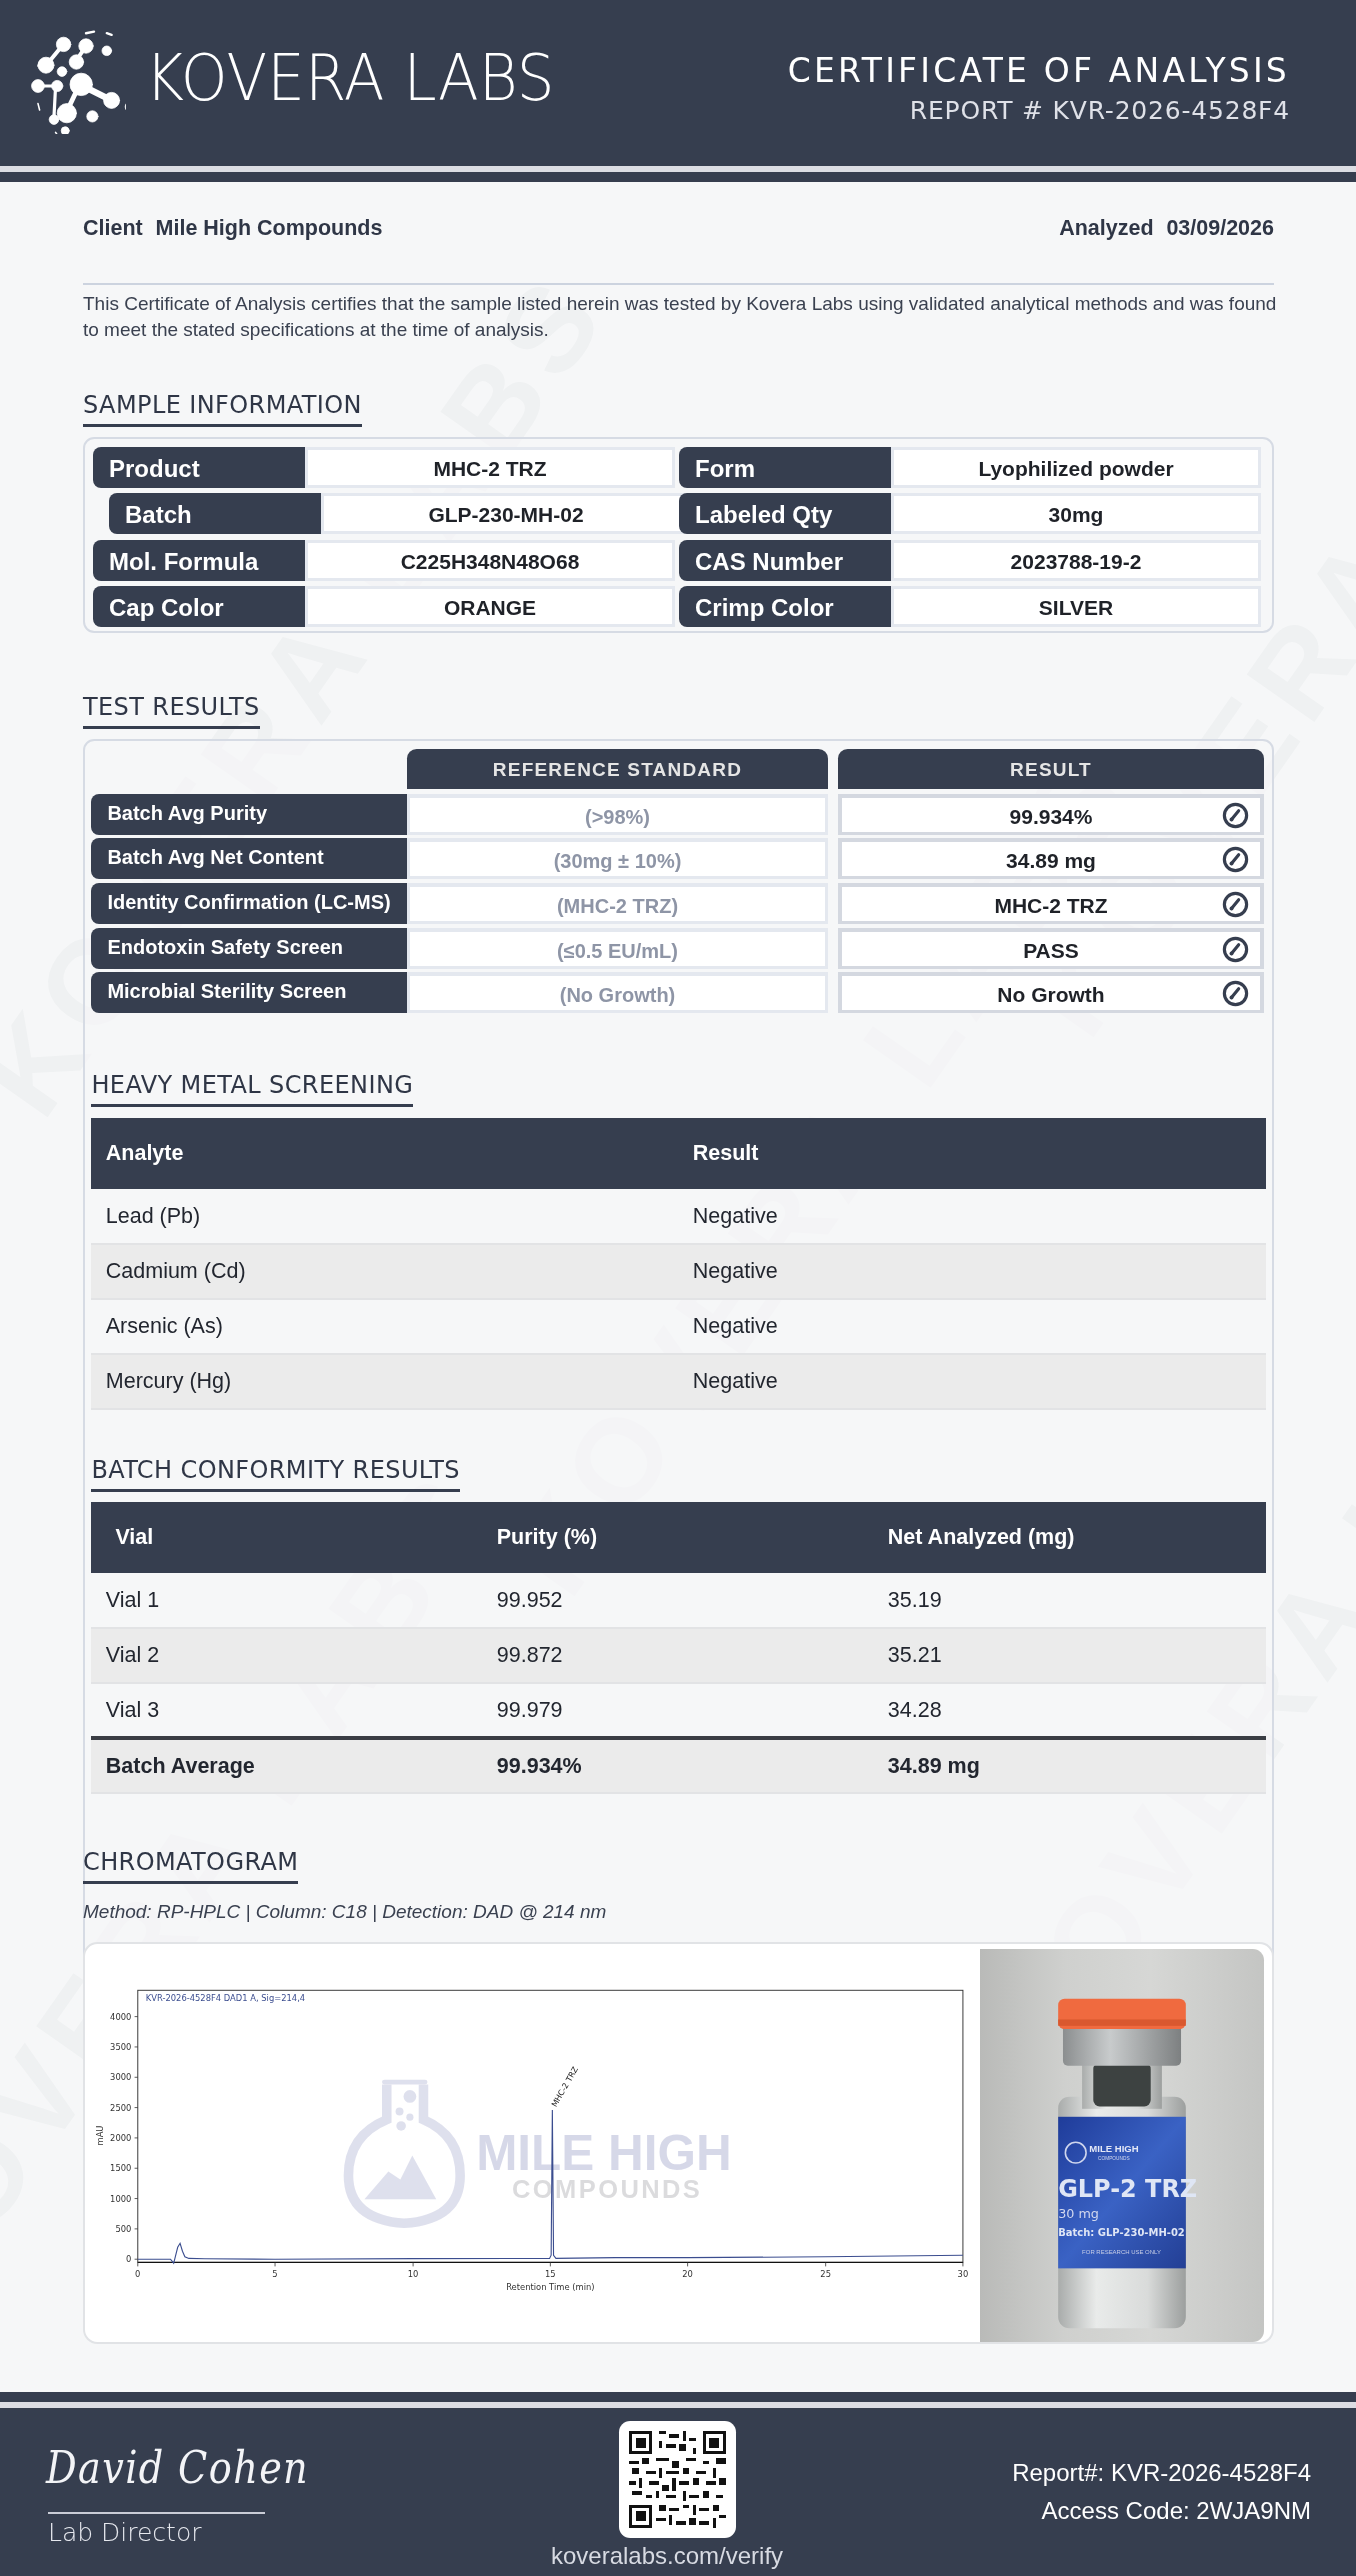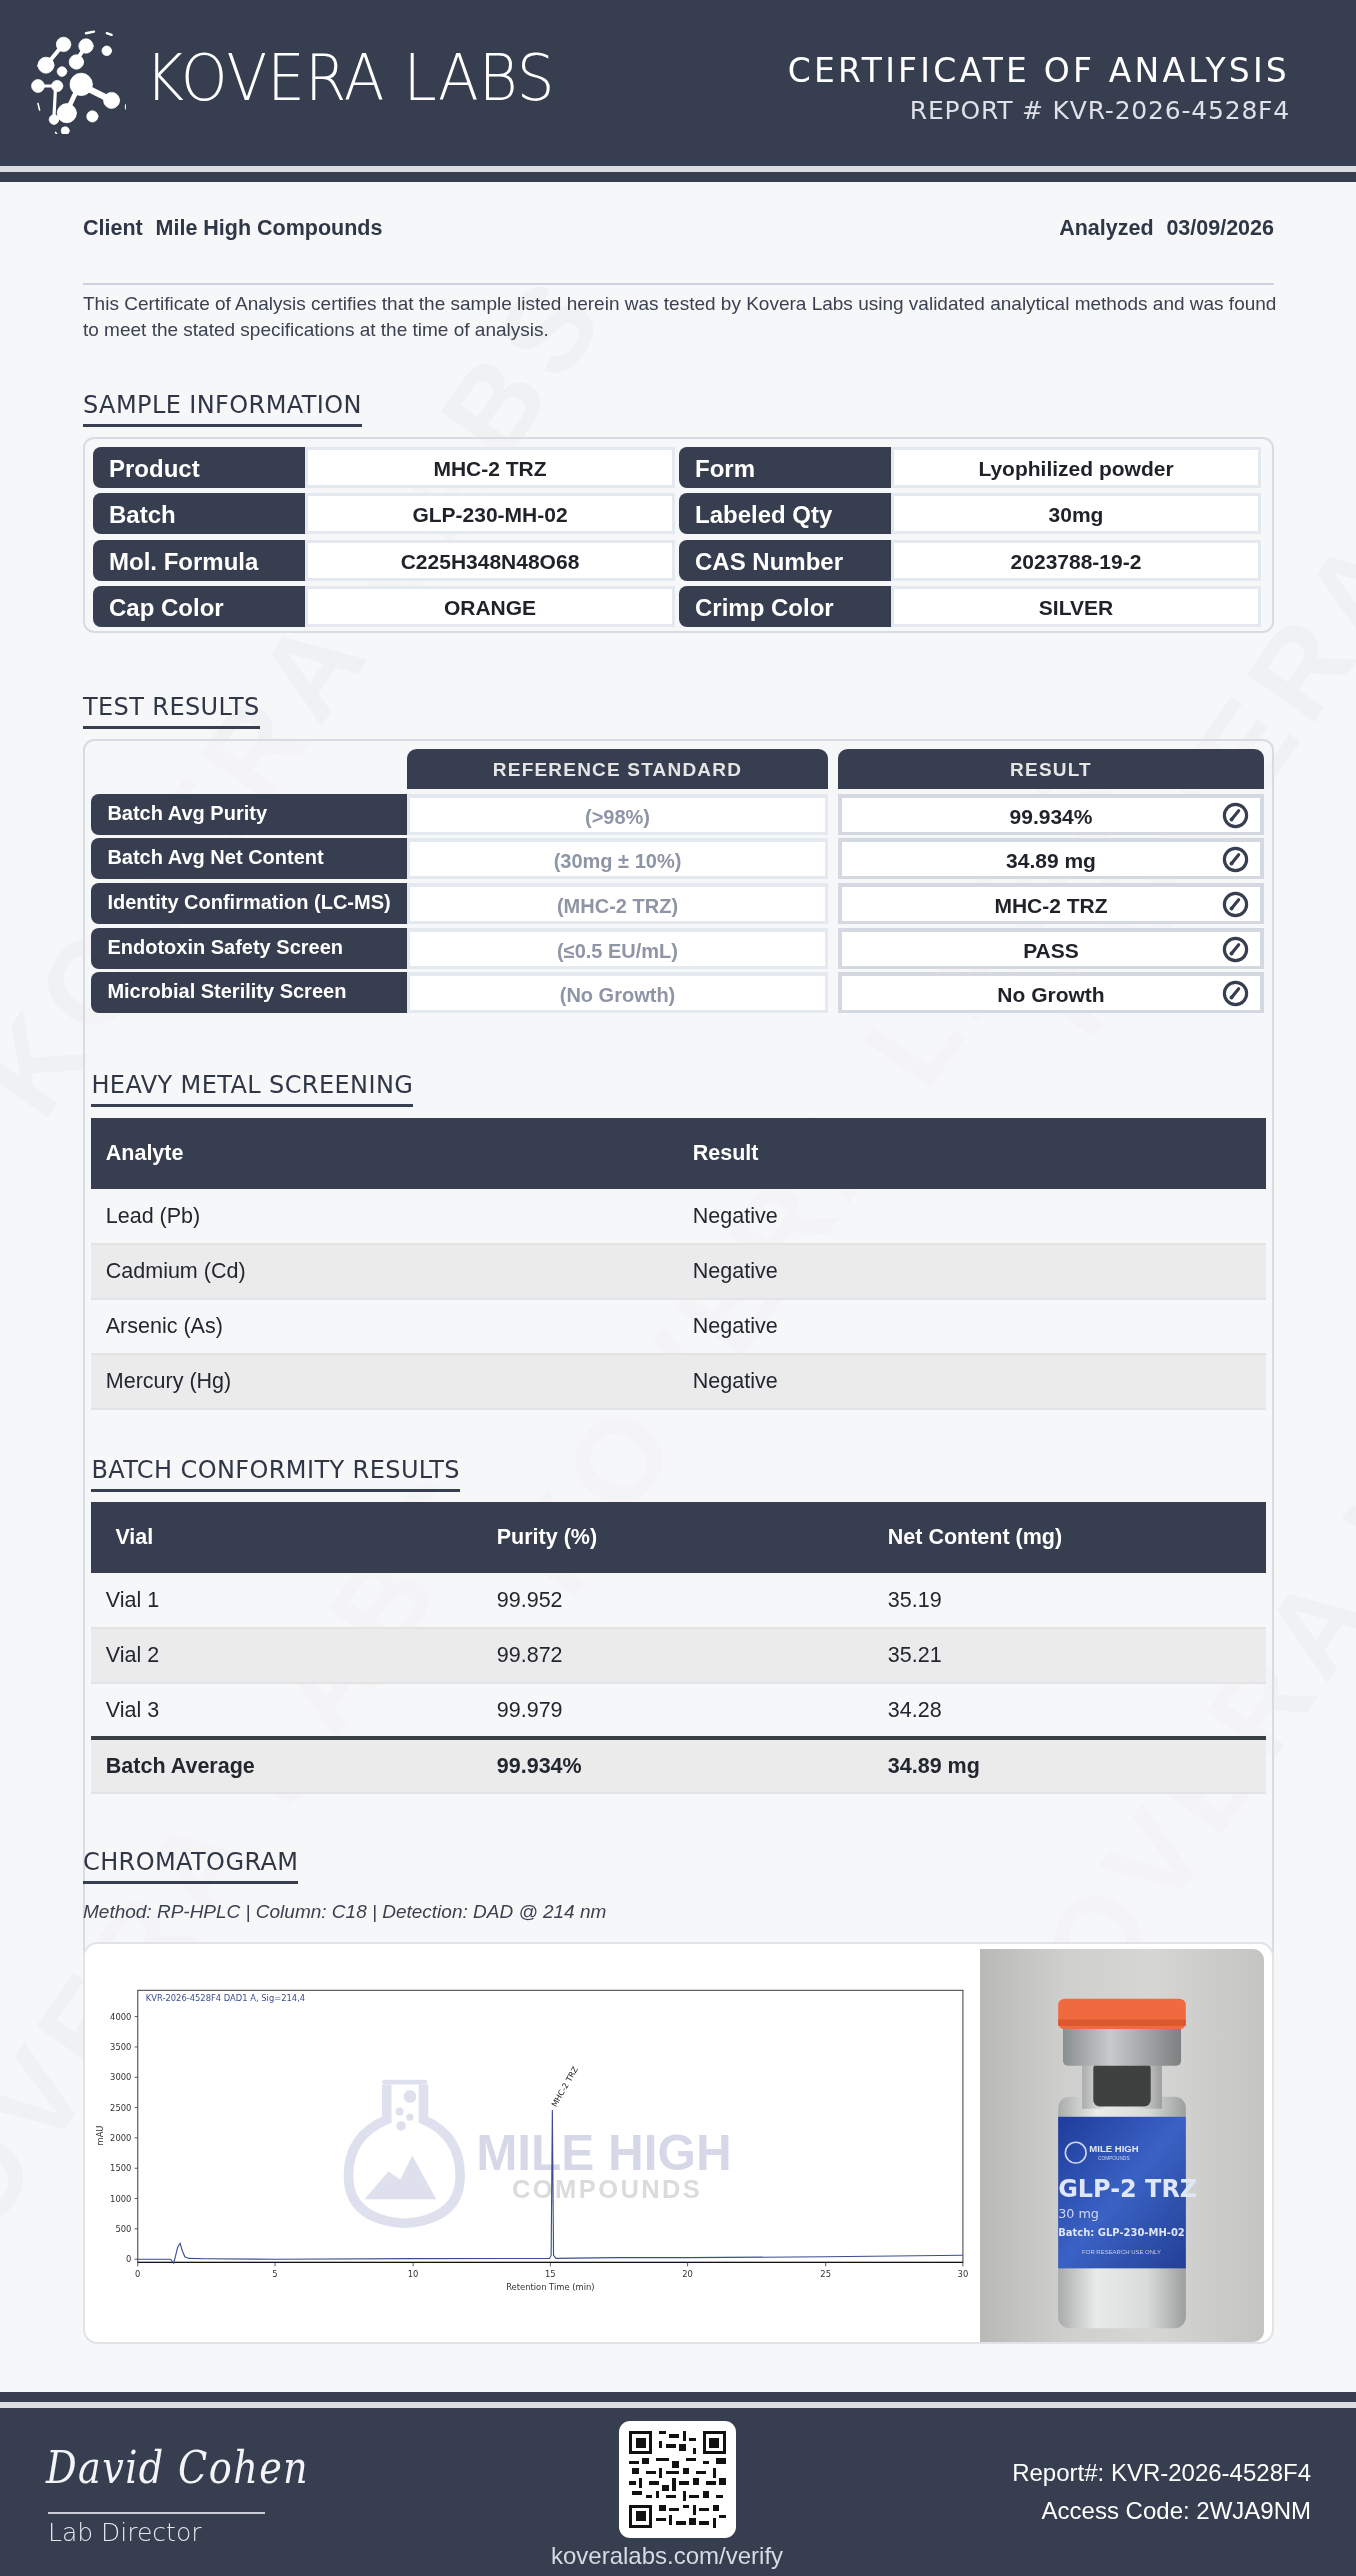--- a/index.html
+++ b/index.html
@@ -138,21 +138,21 @@
     <p class="intro">This Certificate of Analysis certifies that the sample listed herein was tested by Kovera Labs using validated analytical methods and was found to meet the stated specifications at the time of analysis.</p>
 
     <div class="sec-title" style="left:83px; top:209px;">SAMPLE INFORMATION</div>
     <div class="card" style="left:83px; top:255px; width:1191px; height:196px;">
       <div class="si-row" style="left:8px; top:8px; width:583px;">
         <div class="si-label">Product</div>
         <div class="si-value" style="width:370px;">
             <span>MHC-2 TRZ</span>
           </div>
       </div>
-      <div class="si-row" style="left:8px; top:54px; width:583px;">
+      <div class="si-row" style="left:24px; top:54px; width:583px;">
         <div class="si-label">Batch</div>
         <div class="si-value" style="width:370px;">
             <span>GLP-230-MH-02</span>
           </div>
       </div>
       <div class="si-row" style="left:8px; top:101px; width:583px;">
         <div class="si-label">Mol. Formula</div>
         <div class="si-value" style="width:370px;">
             <span>C225H348N48O68</span>
           </div>
@@ -287,21 +287,21 @@
             </tr>
         </tbody>
       </table>
 
       <div class="sec-title" style="left:6.4px; top:715px;">BATCH CONFORMITY RESULTS</div>
       <table class="tbl" style="left:6.4px; top:761px; width:1175px;">
         <thead>
           <tr>
             <th style="width:391px;padding-left:24px;">Vial</th>
             <th style="width:391px;">Purity (%)</th>
-            <th>Net Content (mg)</th>
+            <th>Net Analyzed (mg)</th>
           </tr>
         </thead>
         <tbody>
           <tr>
               <td>Vial 1</td>
               <td>99.952</td>
               <td>35.19</td>
             </tr>
           <tr class="alt">
               <td>Vial 2</td>

